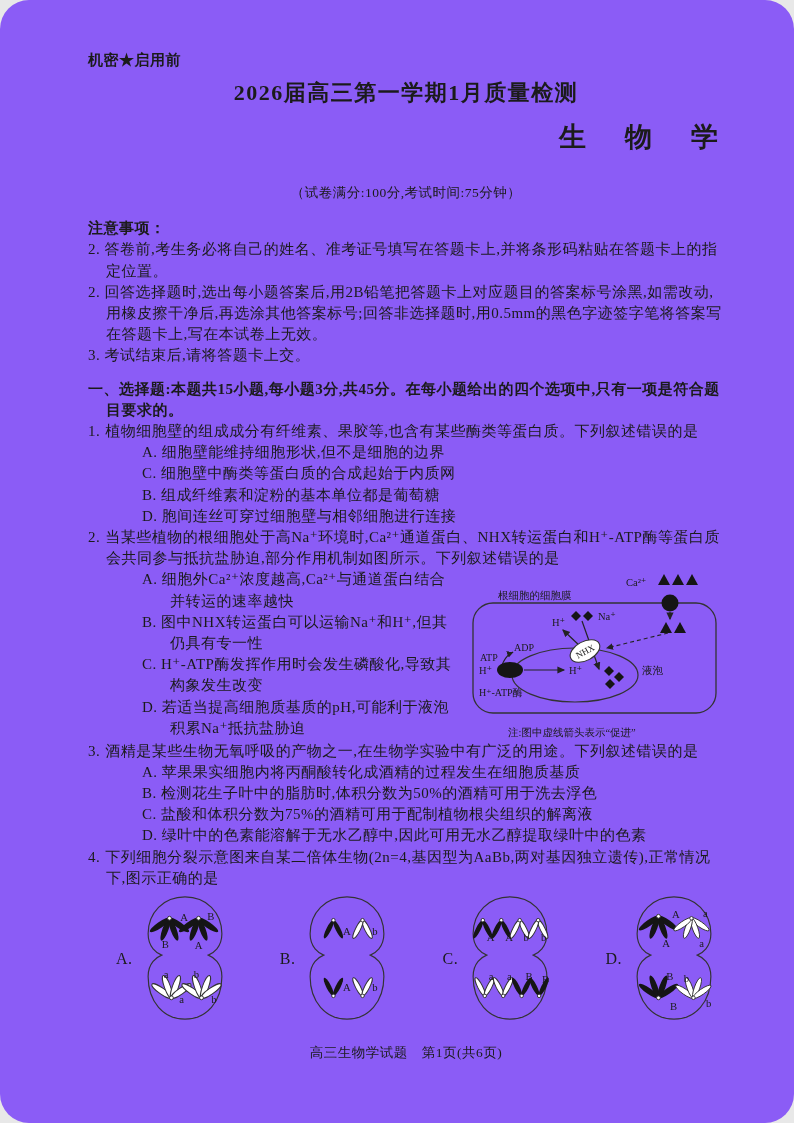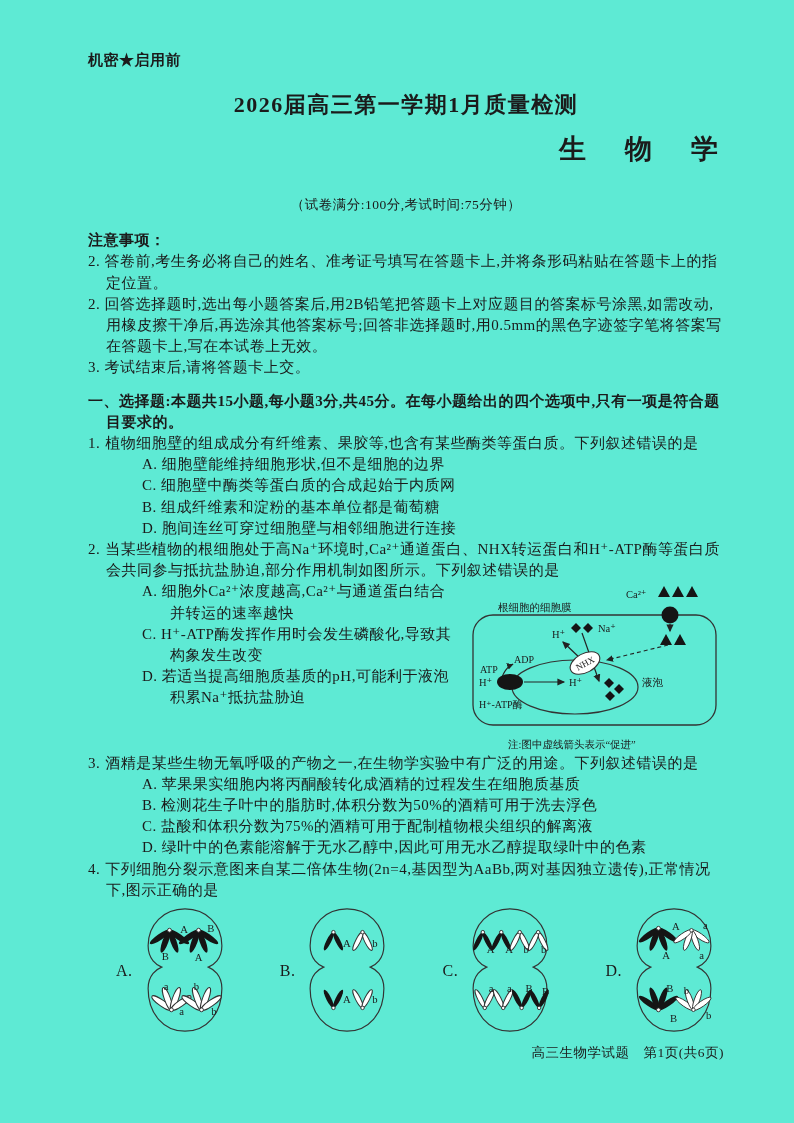--- a/index.html
+++ b/index.html
@@ -1,48 +1,49 @@
 <!DOCTYPE html>
 <html><head>
 <meta charset="utf-8">
 <style>
   html,body { margin:0; padding:0; background:#e8e8e8; }
   .page {
     position:relative;
     width:794px; height:1123px;
     margin:0 auto;
-    background:#5eead4;
+    background:#8b5cf6;
     color:#1b1b1b;
     font-family:"Liberation Serif","DejaVu Serif",serif;
     font-size:15px;
     line-height:21.2px;
     letter-spacing:0.5px;
     box-sizing:border-box;
     padding:50px 70px 0 88px;
     overflow:hidden;
+    border-radius:29px;
   }
   .classification { font-weight:bold; font-size:15px; }
-  .paper-title { text-align:center; font-weight:bold; font-size:22px; line-height:28px; margin-top:20px; letter-spacing:1.5px; }
+  .paper-title { text-align:center; font-weight:bold; font-size:22px; line-height:28px; margin-top:8px; letter-spacing:1.5px; }
   .subject-title { text-align:right; font-weight:bold; font-size:27px; line-height:36px; margin-top:12px; letter-spacing:6px; }
   .exam-info { text-align:center; font-size:13.5px; line-height:19px; margin-top:28px; letter-spacing:0.5px; }
   .notes { margin-top:16px; }
   .notes-heading { font-weight:bold; }
   .note-item { padding-left:18px; text-indent:-18px; }
   .section-heading { font-weight:bold; margin-top:12px; padding-left:18px; text-indent:-18px; }
   .question { padding-left:18px; text-indent:-18px; }
   .q-num { margin-right:5px; }
   .option { margin-left:54px; padding-left:28px; text-indent:-28px; }
   .fig2-wrap { float:right; width:256px; margin:0 0 2px 8px; }
   .fig2-note { font-size:10.5px; line-height:13px; letter-spacing:0; padding-left:40px; }
   .clear { clear:both; }
   svg text { font-family:"Liberation Serif","DejaVu Serif",serif; fill:#1b1b1b; letter-spacing:0; }
   .fig4-row { display:flex; justify-content:space-between; margin:4px 0 0 28px; }
   .fig4-item { display:flex; align-items:center; }
   .fig4-label { font-size:16px; margin-right:2px; }
-  .page-footer { text-align:right; font-size:13.5px; line-height:20px; margin-top:6px; }
+  .page-footer { text-align:center; font-size:13.5px; line-height:20px; margin-top:18px; }
 </style>
 </head>
 <body>
 
 <svg width="0" height="0" style="position:absolute" aria-hidden="true">
   <defs>
     <g id="fanB">
       <ellipse cx="0" cy="12" rx="3.1" ry="12.5" transform="rotate(-55)" fill="#151515"></ellipse>
       <ellipse cx="0" cy="12" rx="3.1" ry="12.5" transform="rotate(-20)" fill="#151515"></ellipse>
       <ellipse cx="0" cy="12" rx="3.1" ry="12.5" transform="rotate(20)" fill="#151515"></ellipse>
@@ -143,20 +144,21 @@
         <text x="11" y="105" font-size="10.5">H⁺</text>
         <ellipse cx="42" cy="101" rx="13" ry="8" fill="#151515"></ellipse>
         <line x1="56" y1="101" x2="96" y2="101" stroke="#222" stroke-width="1.2" marker-end="url(#arr)"></line>
         <text x="101" y="105" font-size="10.5">H⁺</text>
         <text x="174" y="105" font-size="10.5">液泡</text>
         <text x="11" y="127" font-size="10">H⁺-ATP酶</text>
       </svg>
       <div class="fig2-note">注:图中虚线箭头表示“促进”</div>
     </div>
     <div class="option">A. 细胞外Ca²⁺浓度越高,Ca²⁺与通道蛋白结合并转运的速率越快</div>
+    <div class="option">B. 图中NHX转运蛋白可以运输Na⁺和H⁺,但其仍具有专一性</div>
     <div class="option">C. H⁺-ATP酶发挥作用时会发生磷酸化,导致其构象发生改变</div>
     <div class="option">D. 若适当提高细胞质基质的pH,可能利于液泡积累Na⁺抵抗盐胁迫</div>
   </div>
 
   <div class="question clear">
     <span class="q-num">3.</span><span>酒精是某些生物无氧呼吸的产物之一,在生物学实验中有广泛的用途。下列叙述错误的是</span>
   </div>
   <div class="options">
     <div class="option">A. 苹果果实细胞内将丙酮酸转化成酒精的过程发生在细胞质基质</div>
     <div class="option">B. 检测花生子叶中的脂肪时,体积分数为50%的酒精可用于洗去浮色</div>

